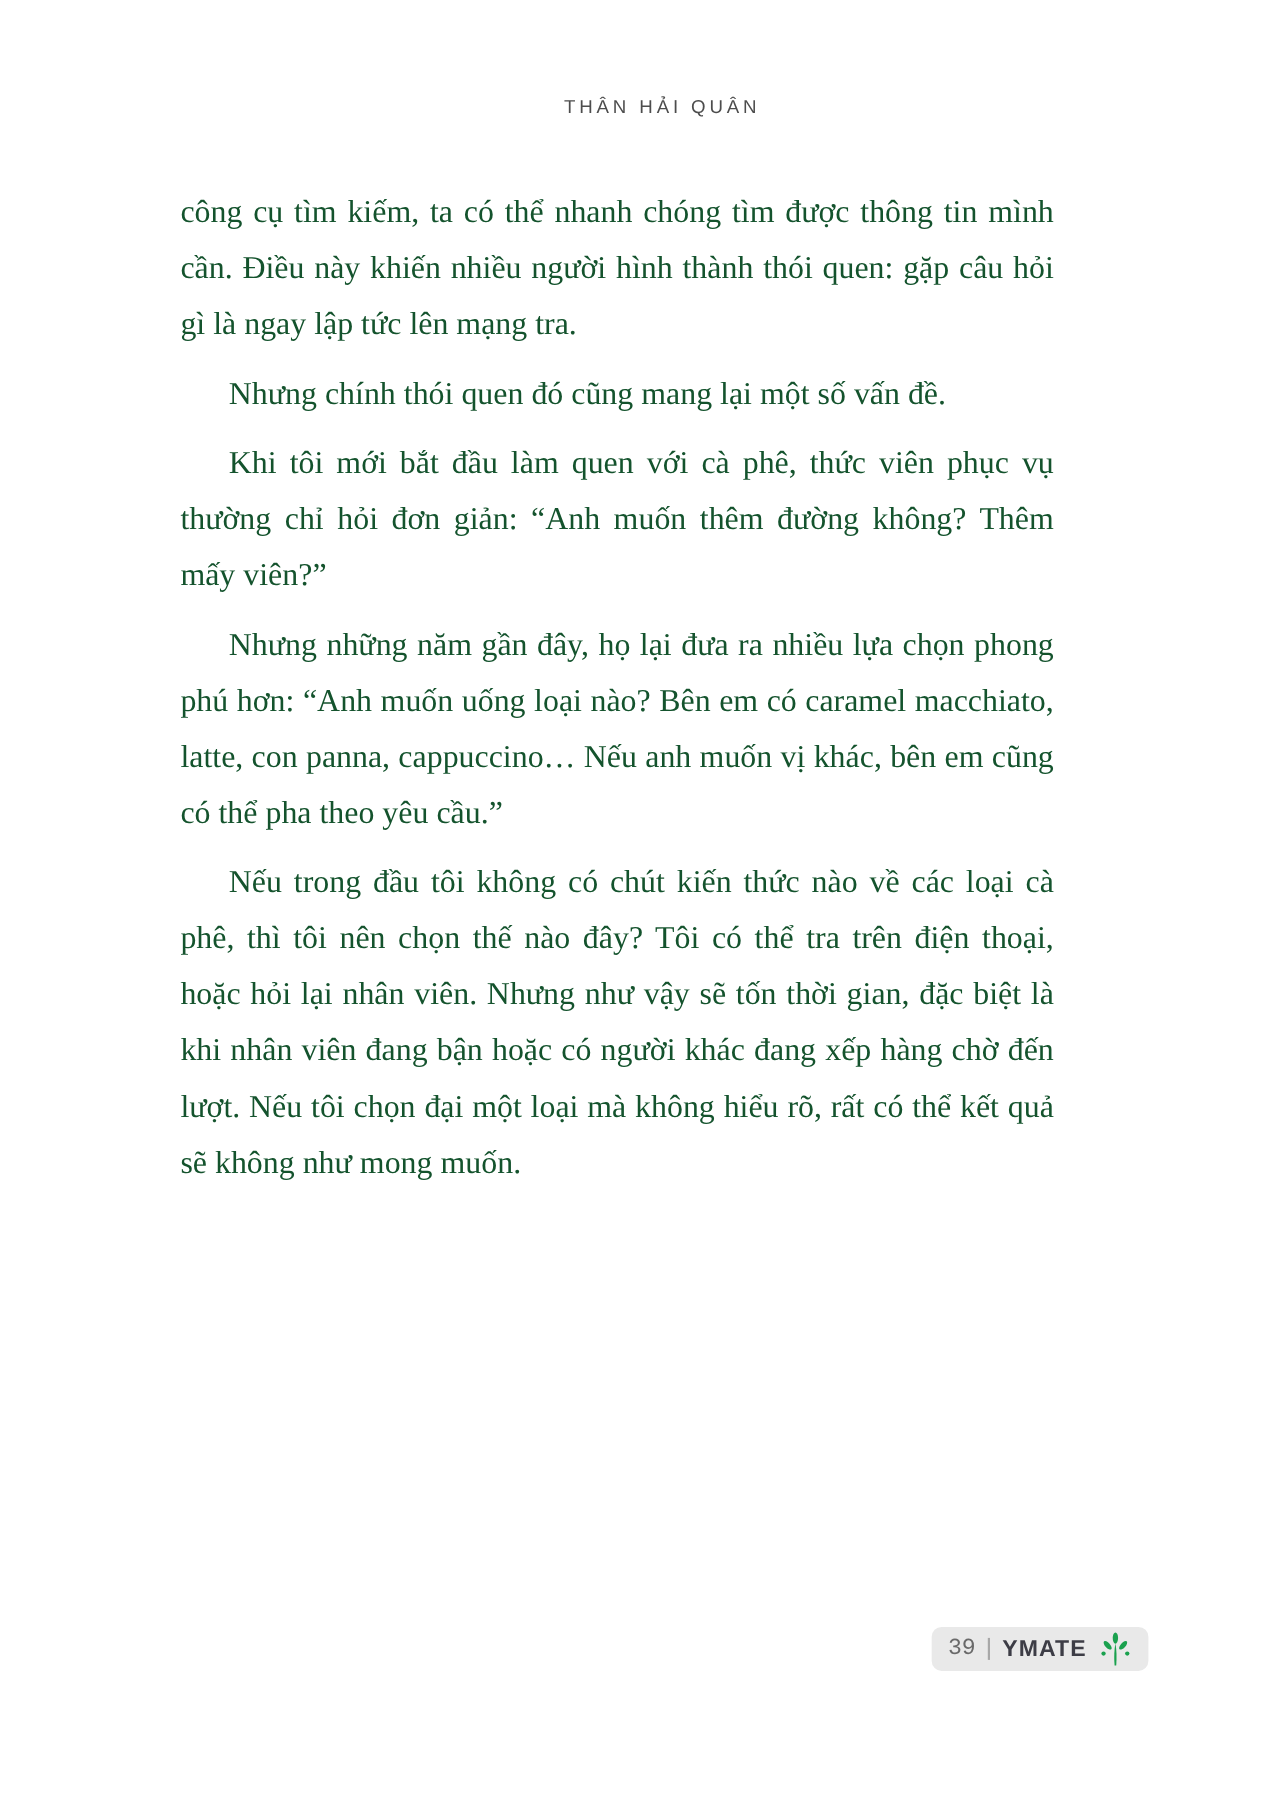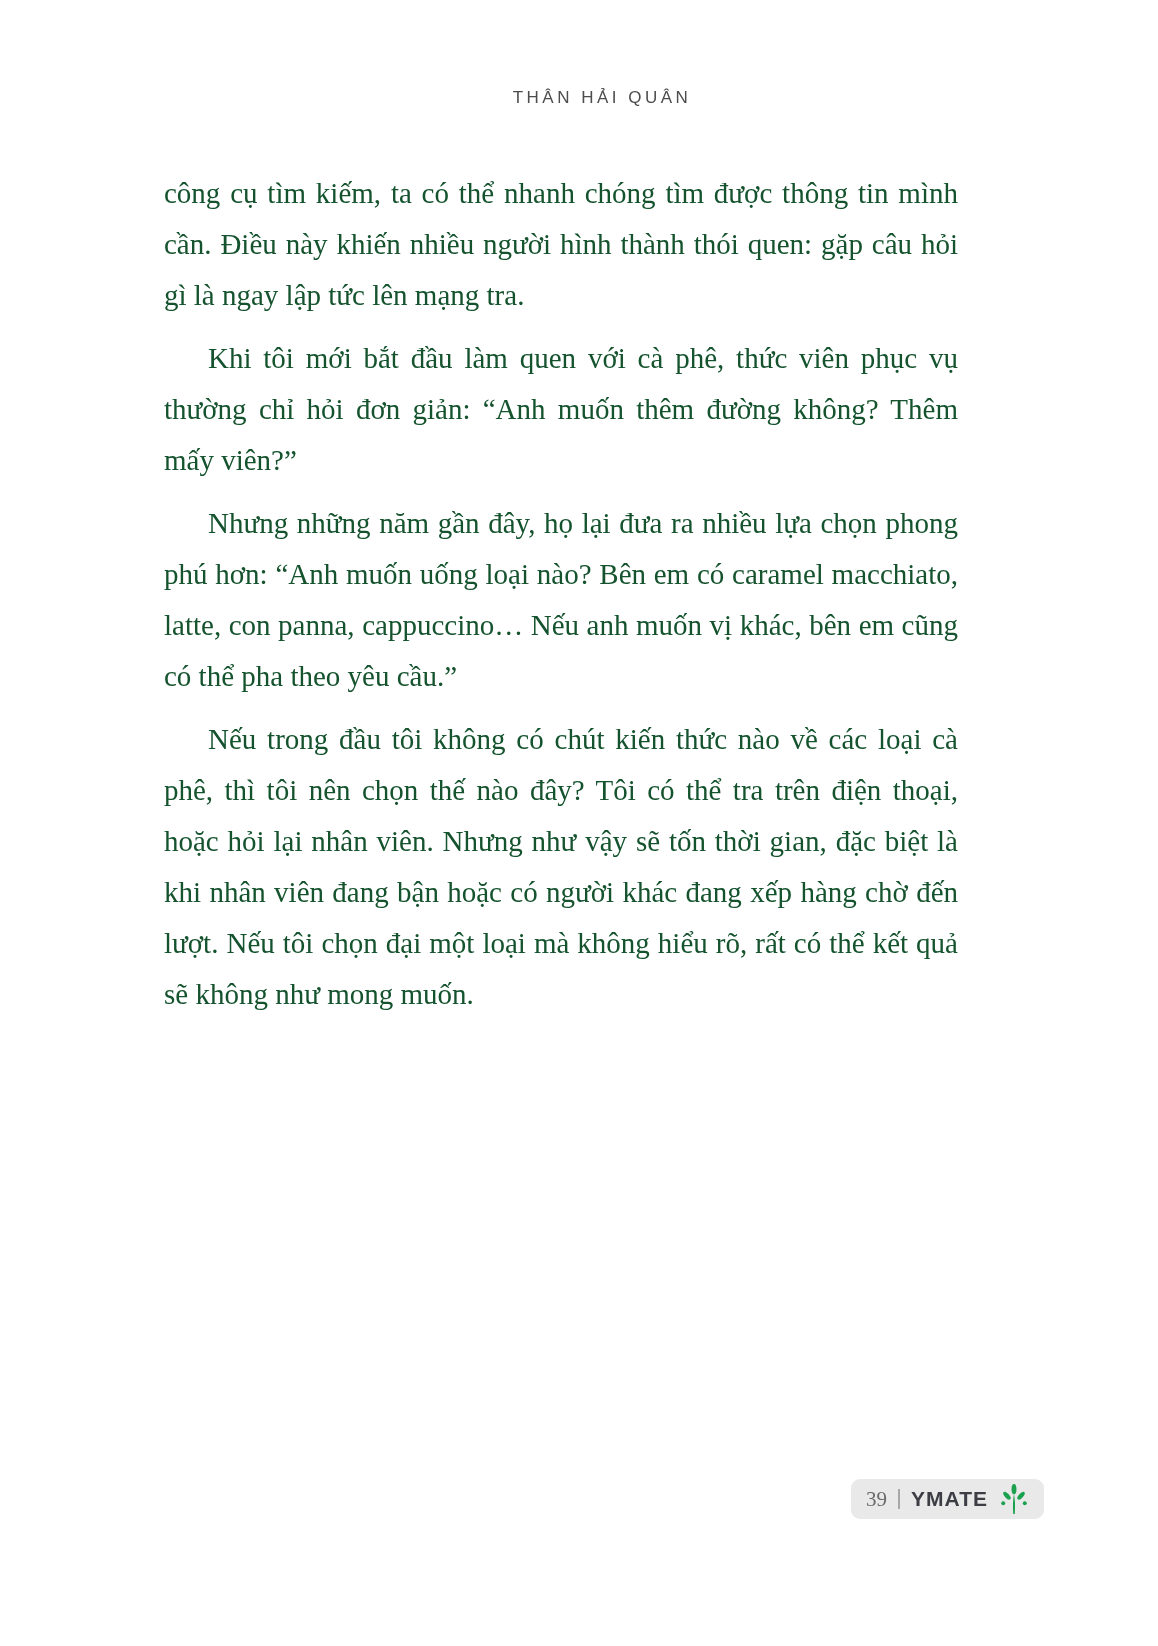--- a/index.html
+++ b/index.html
@@ -46,21 +46,21 @@
     bottom: 127px;
     background: #e9e9e9;
     border-radius: 9px;
     height: 40px;
     display: flex;
     align-items: center;
     padding: 0 15px;
     gap: 11px;
   }
   .page-num {
-    font-family: Liberation Serif, serif;
+    font-family: Liberation Mono, monospace;
     font-size: 21px;
     color: #6a6a6a;
   }
   .footer-sep {
     width: 2px;
     height: 20px;
     background: #a8a8a8;
   }
   .brand-name {
     font-family: Liberation Sans, sans-serif;
@@ -73,20 +73,21 @@
 </style>
 </head>
 <body>
 
 <div class="page">
 
   <div class="running-head">THÂN HẢI QUÂN</div>
 
   <div class="content">
     <p>công cụ tìm kiếm, ta có thể nhanh chóng tìm được thông tin mình cần. Điều này khiến nhiều người hình thành thói quen: gặp câu hỏi gì là ngay lập tức lên mạng tra.</p>
+    <p class="indent">Nhưng chính thói quen đó cũng mang lại một số vấn đề.</p>
     <p class="indent">Khi tôi mới bắt đầu làm quen với cà phê, thức viên phục vụ thường chỉ hỏi đơn giản:  “Anh muốn thêm đường không? Thêm mấy viên?”</p>
     <p class="indent">Nhưng những năm gần đây, họ lại đưa ra nhiều lựa chọn phong phú hơn: “Anh muốn uống loại nào? Bên em có caramel macchiato, latte, con panna, cappuccino… Nếu anh muốn vị khác, bên em cũng có thể pha theo yêu cầu.”</p>
     <p class="indent">Nếu trong đầu tôi không có chút kiến thức nào về các loại cà phê, thì tôi nên chọn thế nào đây? Tôi có thể tra trên điện thoại, hoặc hỏi lại nhân viên. Nhưng như vậy sẽ tốn thời gian, đặc biệt là khi nhân viên đang bận hoặc có người khác đang xếp hàng chờ đến lượt. Nếu tôi chọn đại một loại mà không hiểu rõ, rất có thể kết quả sẽ không như mong muốn.</p>
   </div>
 
   <div class="footer-badge">
     <span class="page-num">39</span>
     <span class="footer-sep"></span>
     <span class="brand-name">YMATE</span>
     <span class="logo">

